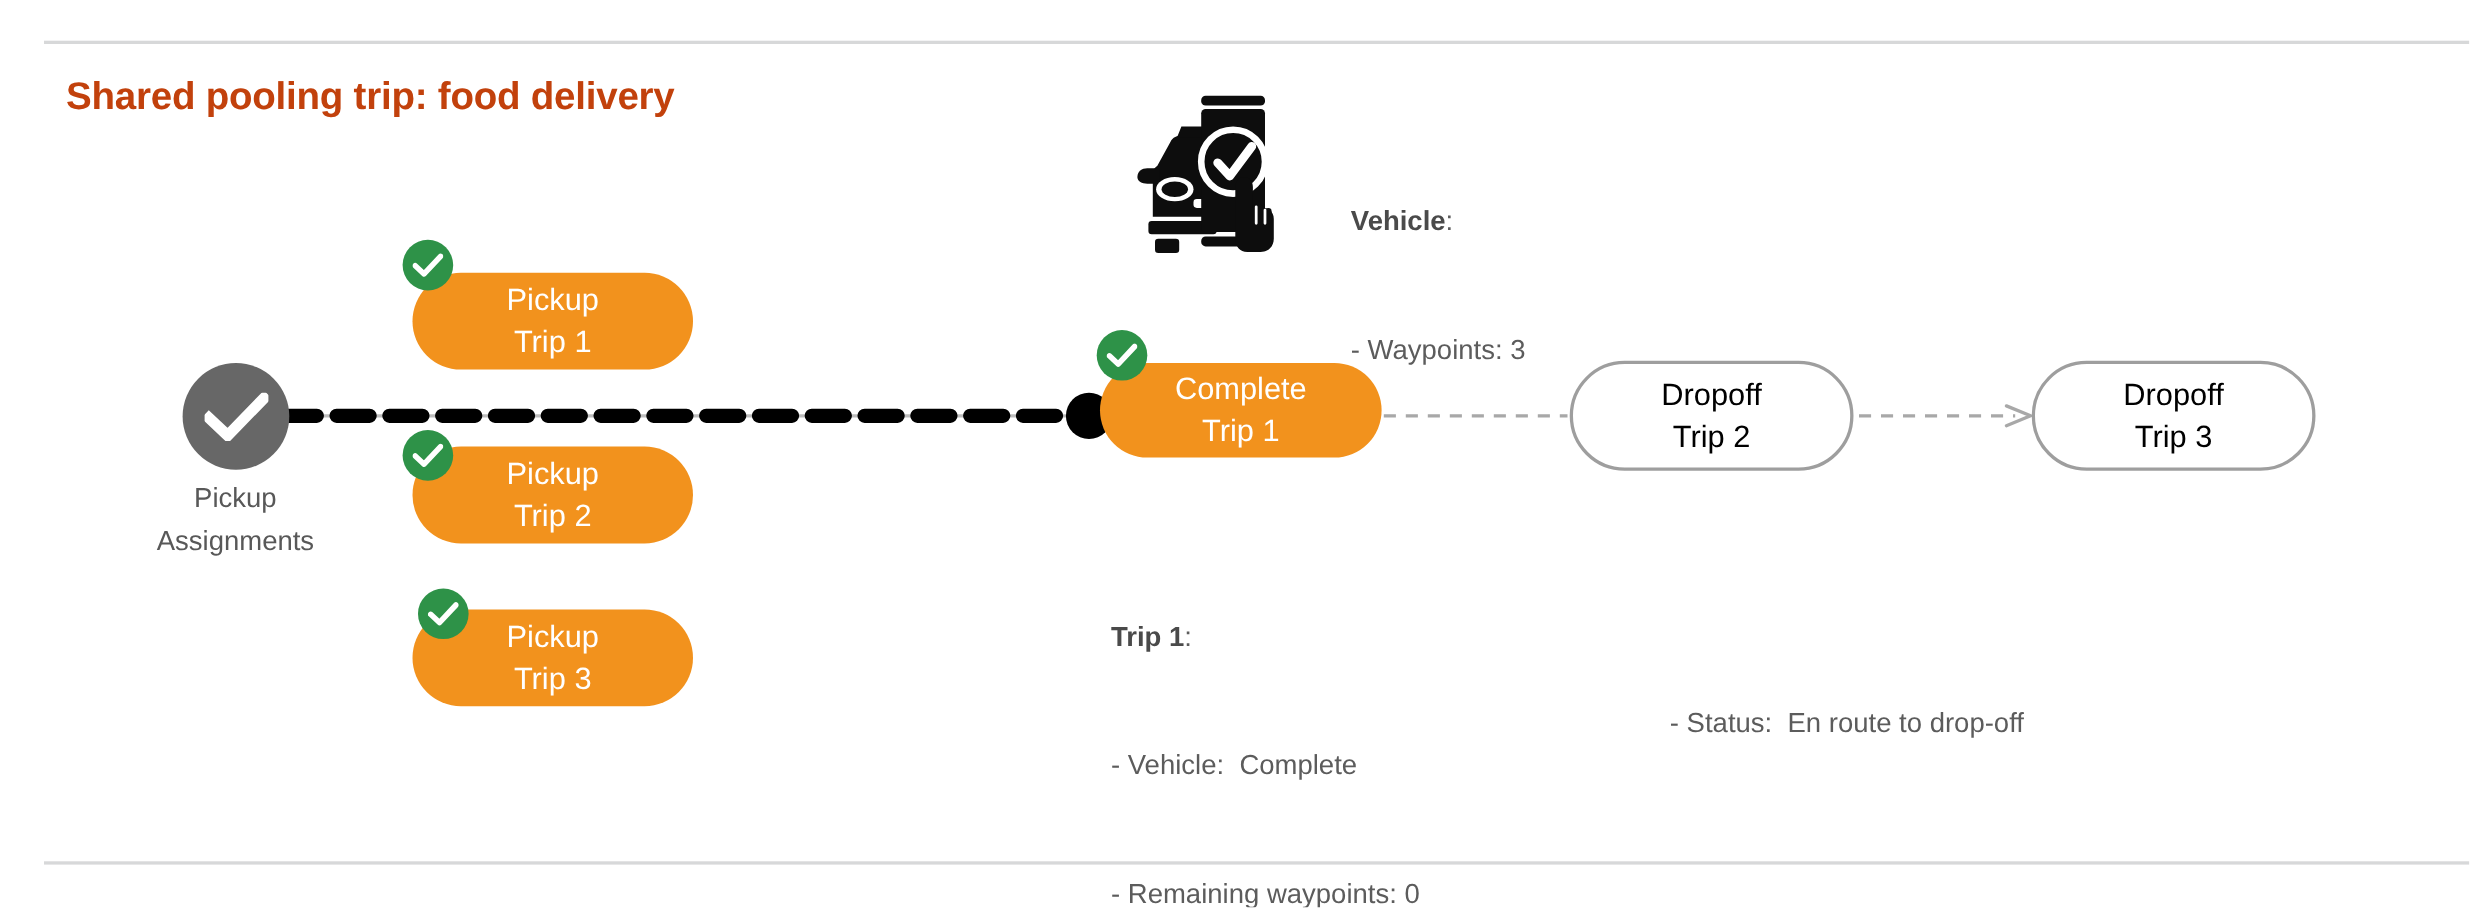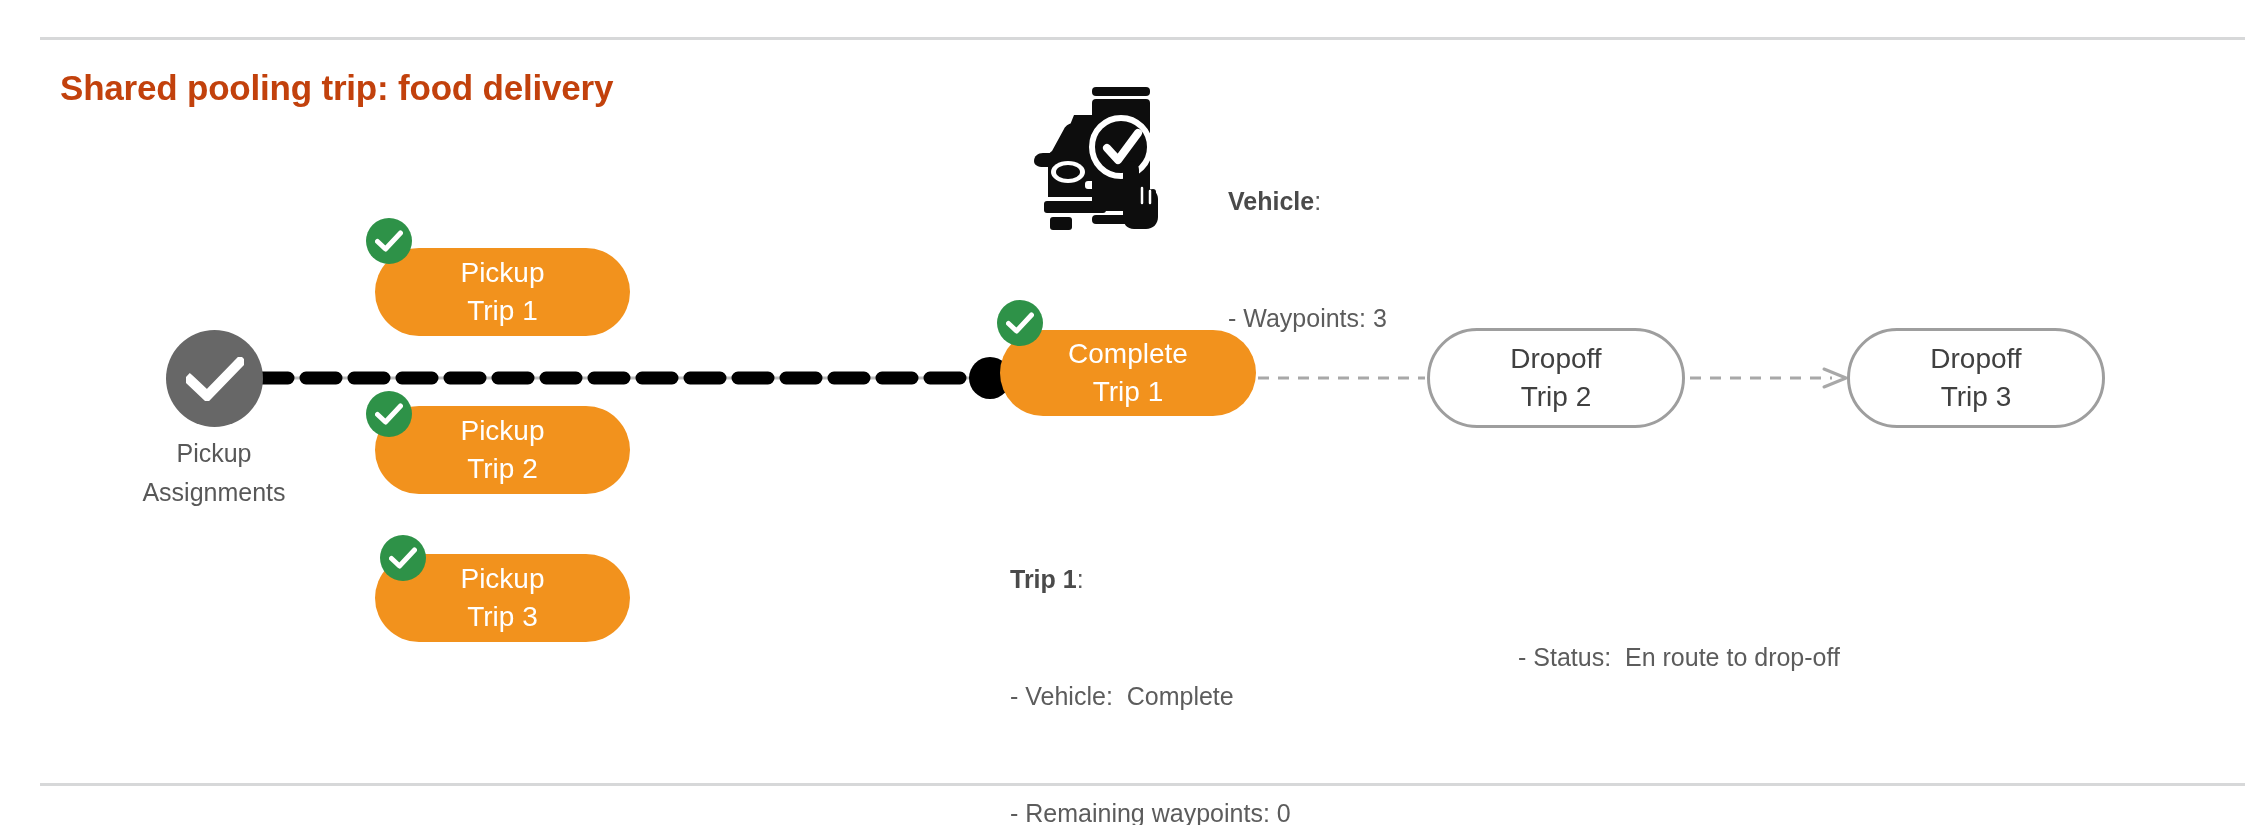--- a/index.html
+++ b/index.html
@@ -104,21 +104,21 @@
     background: #F2921D;
   }
   .pill.filled .pill-line {
     color: #ffffff;
   }
   .pill.outlined {
     background: #ffffff;
     border: 3px solid #9e9e9e;
   }
   .pill.outlined .pill-line {
-    color: #404040;
+    color: #000000;
   }
 
   
   .badge {
     position: absolute;
     width: 46px;
     height: 46px;
     border-radius: 50%;
     background: #2E9248;
     display: flex;

